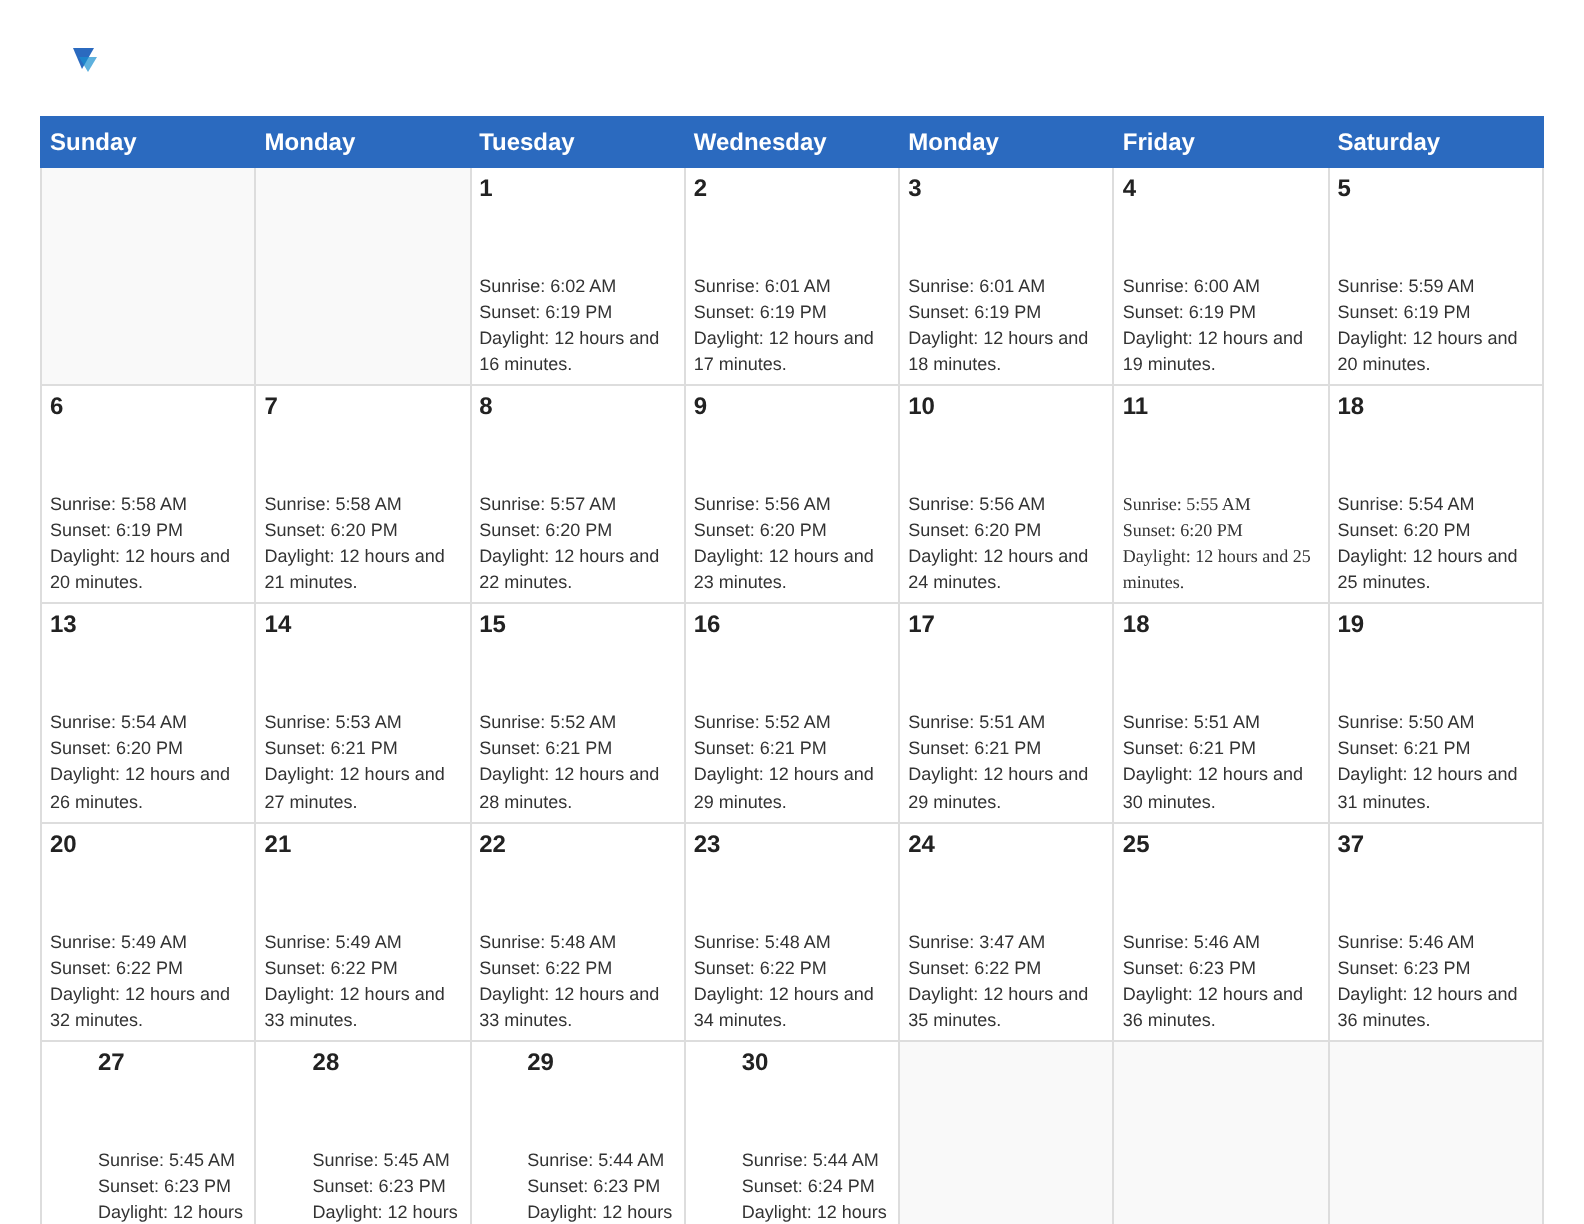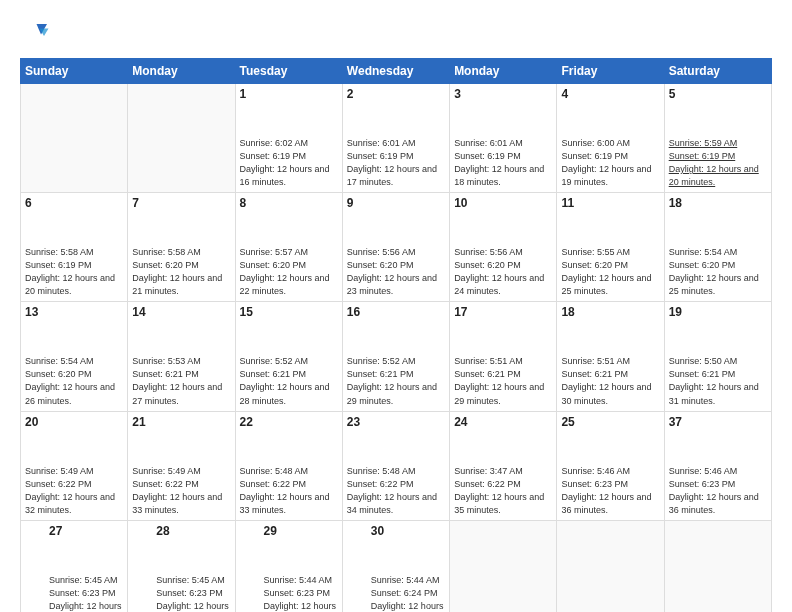--- a/index.html
+++ b/index.html
@@ -153,21 +153,21 @@
 Daylight: 12 hours and 18 minutes.</div>
           </td>
           <td>
             <span class="day-number">4</span>
             <div class="day-info" style="white-space: pre-line;">Sunrise: 6:00 AM
 Sunset: 6:19 PM
 Daylight: 12 hours and 19 minutes.</div>
           </td>
           <td>
             <span class="day-number">5</span>
-            <div class="day-info" style="white-space: pre-line; text-decoration: underline;">Sunrise: 5:59 AM
+            <div class="day-info" style="white-space: pre-line;">Sunrise: 5:59 AM
 Sunset: 6:19 PM
 Daylight: 12 hours and 20 minutes.</div>
           </td>
         </tr>
         <tr>
           <td>
             <span class="day-number">6</span>
             <div class="day-info" style="white-space: pre-line;">Sunrise: 5:58 AM
 Sunset: 6:19 PM
 Daylight: 12 hours and 20 minutes.</div>
@@ -191,21 +191,21 @@
 Daylight: 12 hours and 23 minutes.</div>
           </td>
           <td>
             <span class="day-number">10</span>
             <div class="day-info" style="white-space: pre-line;">Sunrise: 5:56 AM
 Sunset: 6:20 PM
 Daylight: 12 hours and 24 minutes.</div>
           </td>
           <td>
             <span class="day-number">11</span>
-            <div class="day-info" style="white-space: pre-line;">Sunrise: 5:55 AM
+            <div class="day-info" style="white-space: pre-line; font-family: Liberation Serif, serif;">Sunrise: 5:55 AM
 Sunset: 6:20 PM
 Daylight: 12 hours and 25 minutes.</div>
           </td>
           <td>
             <span class="day-number">18</span>
             <div class="day-info" style="white-space: pre-line;">Sunrise: 5:54 AM
 Sunset: 6:20 PM
 Daylight: 12 hours and 25 minutes.</div>
           </td>
         </tr>

